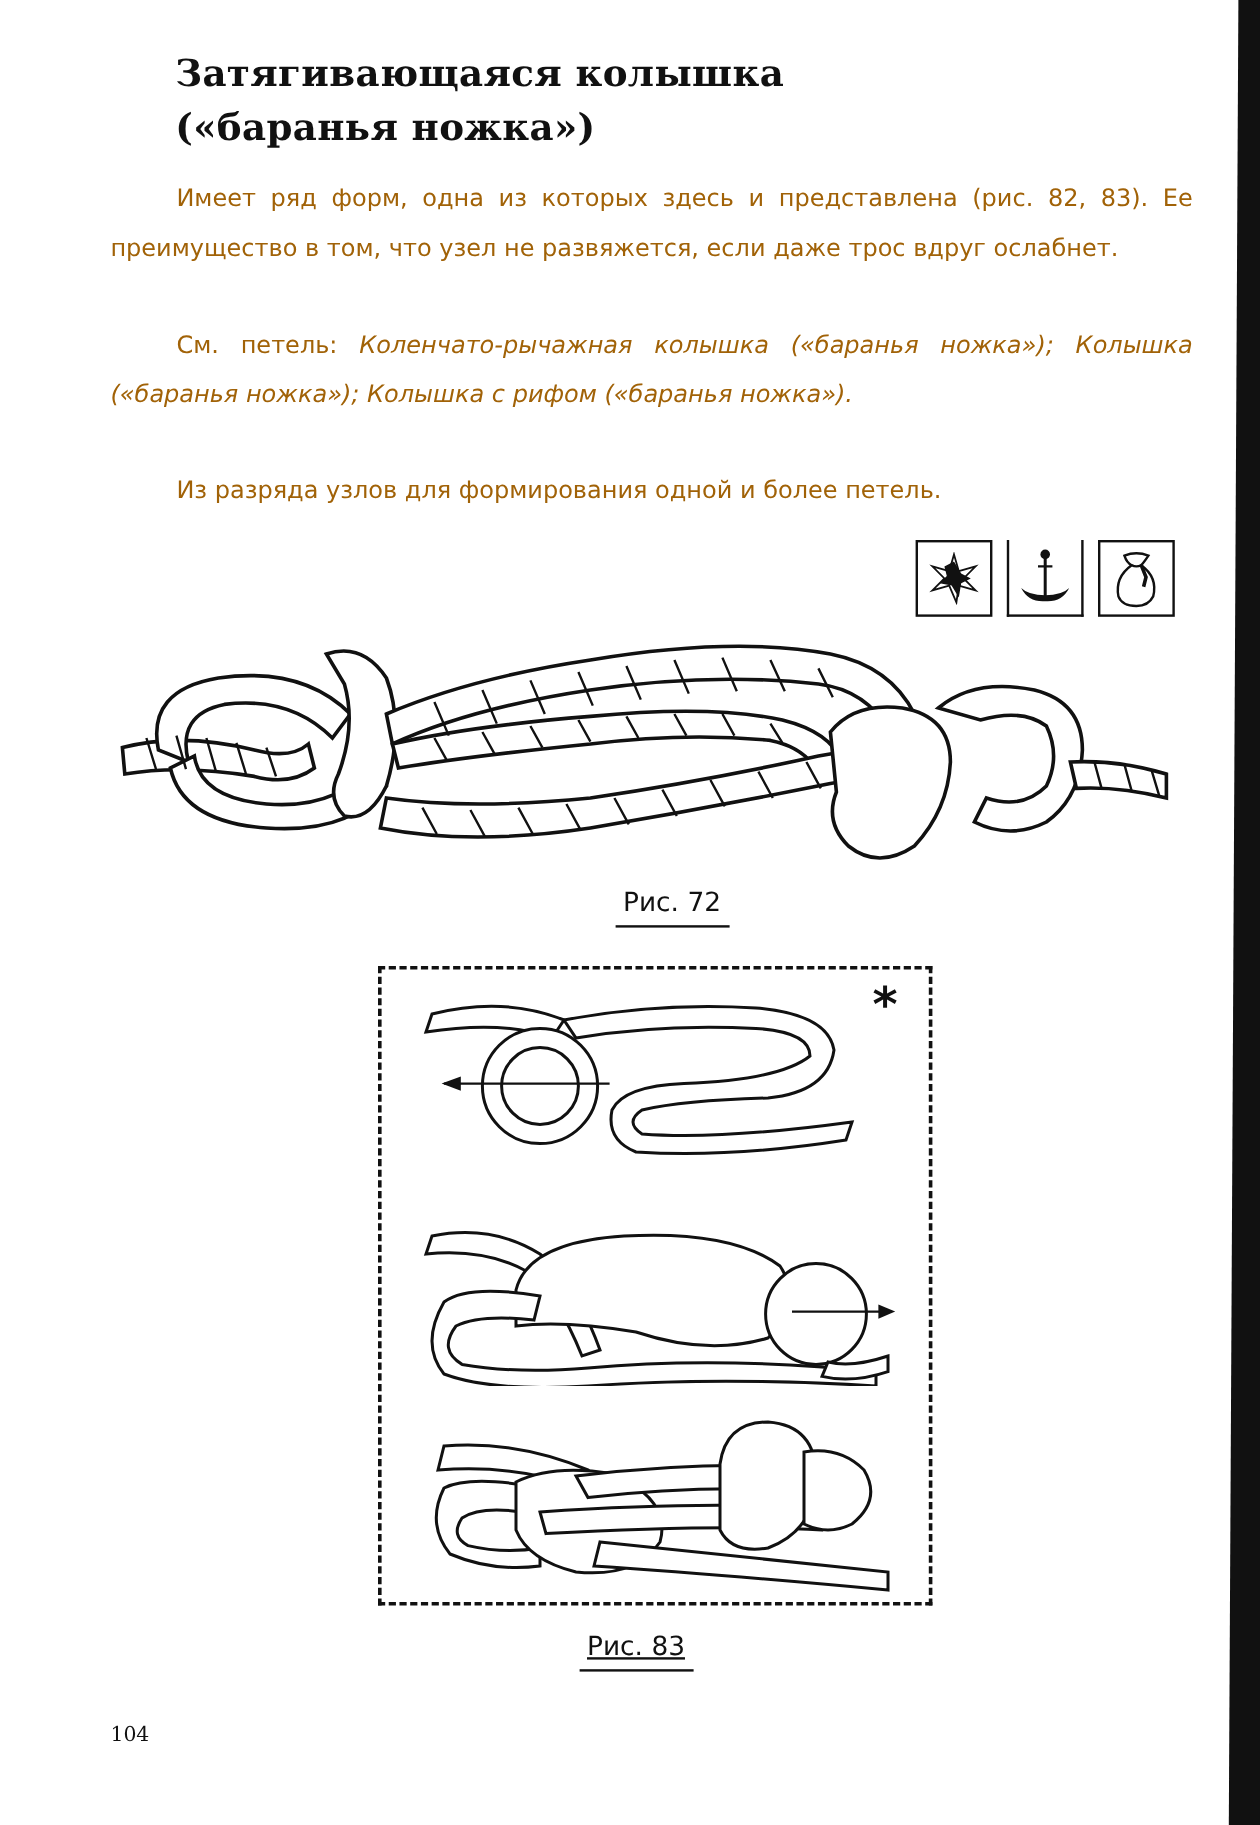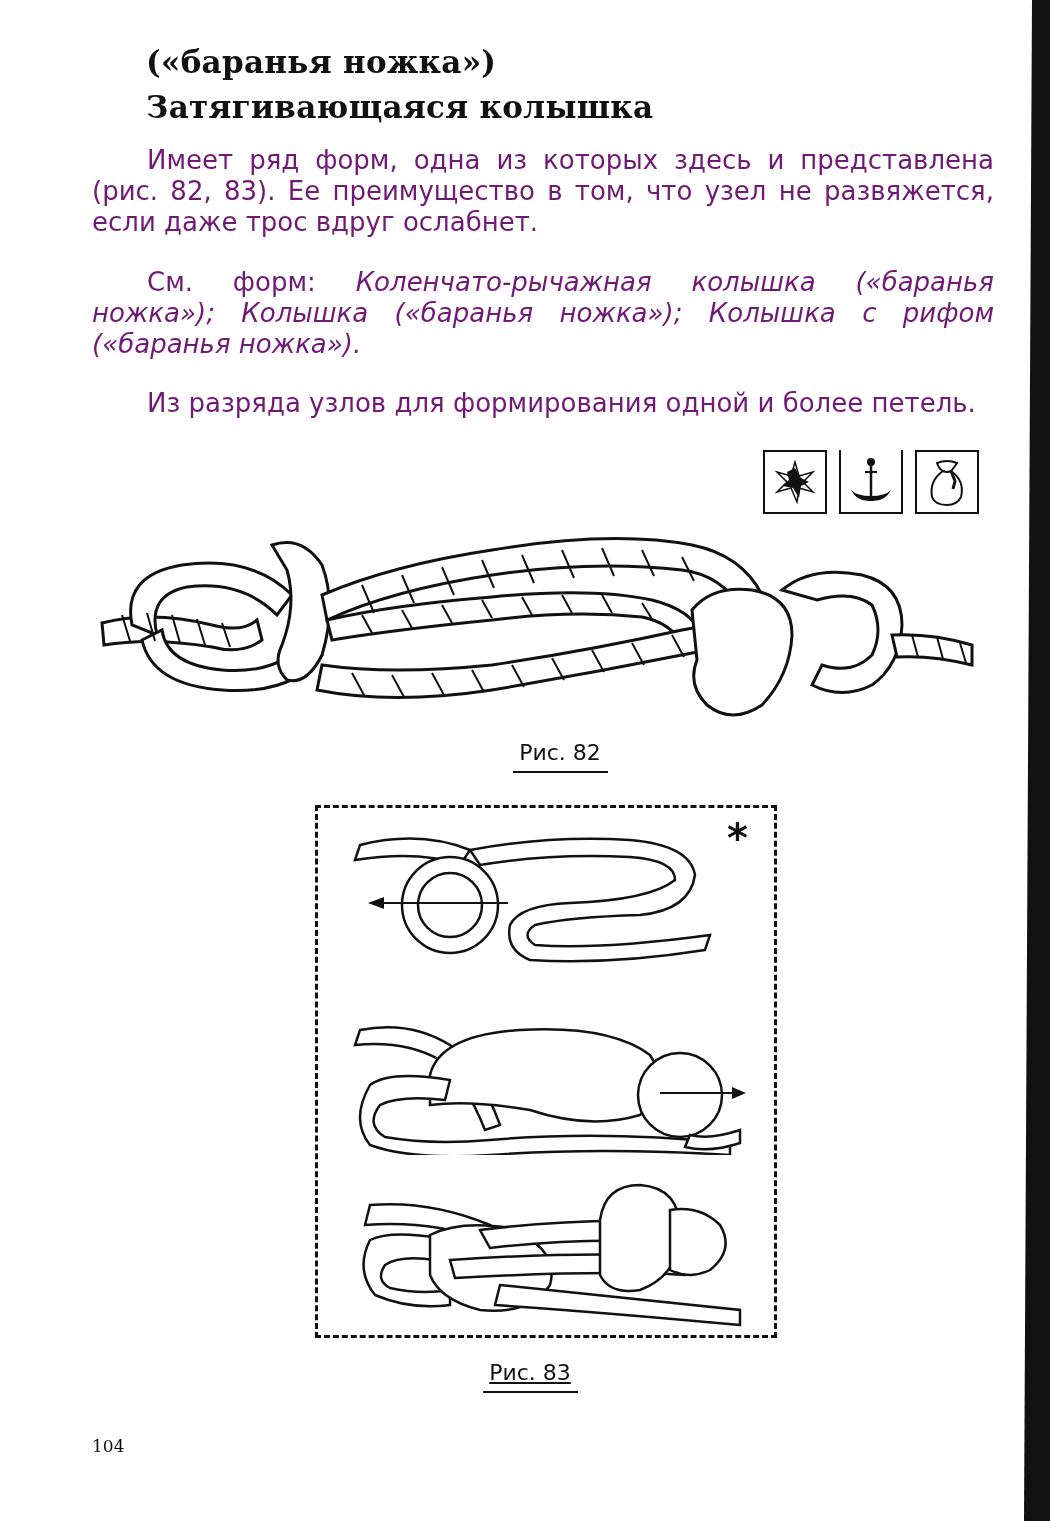--- a/index.html
+++ b/index.html
@@ -1,19 +1,19 @@
 <!DOCTYPE html>
 <html><head>
 <meta charset="utf-8">
 <style>
   html,body{margin:0;padding:0;background:#fff;}
   body{width:1050px;height:1521px;position:relative;overflow:hidden;font-family:"DejaVu Sans",sans-serif;color:#111;}
   .edge{position:absolute;top:0;right:0;width:38px;height:1521px;}
   .title{position:absolute;left:146px;top:40px;font-family:"DejaVu Serif",serif;font-weight:bold;font-size:31px;line-height:45px;letter-spacing:0.3px;color:#111;}
-  .para{position:absolute;left:92px;width:902px;font-size:26px;line-height:31px;color:#701a75;text-align:justify;}
+  .para{position:absolute;left:92px;width:902px;font-size:20px;line-height:41px;color:#a16207;text-align:justify;}
   .para .indent{display:inline-block;width:55px;}
   .para em{font-style:italic;font-family:"DejaVu Sans",sans-serif;}
   .p1{top:145px;}
   .p2{top:267px;}
   .p3{top:388px;}
   .icons{position:absolute;left:763px;top:450px;display:flex;gap:12px;}
   .icon-box{width:64px;height:64px;border:2px solid #111;box-sizing:border-box;display:flex;align-items:center;justify-content:center;background:#fff;}
   .icon-box.anchor-box{border-top:none;}
   .fig82{position:absolute;left:92px;top:515px;width:900px;height:230px;}
   .caption{position:absolute;font-size:22px;color:#111;text-align:center;}
@@ -28,27 +28,27 @@
 </head>
 <body>
 
 <div class="edge">
   <svg width="38" height="1521" viewBox="0 0 38 1521">
       <polygon points="20,0 38,0 38,1521 12,1521" fill="#111"></polygon>
     </svg>
 </div>
 
 <div class="title">
+  <div>Затягивающаяся колышка</div>
   <div>(«баранья ножка»)</div>
-  <div>Затягивающаяся колышка</div>
 </div>
 
 <div class="para p1"><span class="indent"></span><span>Имеет ряд форм, одна из которых здесь и представлена (рис. 82, 83). Ее преимущество в том, что узел не развяжется, если даже трос вдруг ослабнет.</span></div>
 
-<div class="para p2"><span class="indent"></span><span>См. форм: </span><em>Коленчато-рычажная колышка («баранья ножка»); Колышка («баранья ножка»); Колышка с рифом («баранья ножка»).</em></div>
+<div class="para p2"><span class="indent"></span><span>См. петель: </span><em>Коленчато-рычажная колышка («баранья ножка»); Колышка («баранья ножка»); Колышка с рифом («баранья ножка»).</em></div>
 
 <div class="para p3"><span class="indent"></span><span>Из разряда узлов для формирования одной и более петель.</span></div>
 
 <div class="icons">
   <div class="icon-box">
     <svg width="44" height="44" viewBox="0 0 44 44">
       <polygon points="22,2 26,16 40,12 30,22 40,32 26,28 24,42 18,28 4,32 14,22 4,12 18,16" fill="none" stroke="#111" stroke-width="1.5"></polygon>
       <polygon points="22,8 28,18 36,22 28,26 26,38 20,28 10,26 16,20 14,12" fill="#111"></polygon>
     </svg>
   </div>
@@ -85,21 +85,21 @@
   <g stroke="#111" stroke-width="2" fill="none">
     <path d="M30,100 l8,26 M55,98 l8,28 M80,100 l8,28 M105,104 l8,26 M130,108 l8,24"></path>
     <path d="M270,70 l12,28 M310,60 l12,28 M350,52 l12,28 M390,45 l12,28 M430,40 l12,28 M470,35 l12,28 M510,33 l12,28 M550,35 l12,26 M590,42 l12,24"></path>
     <path d="M270,100 l10,18 M310,95 l10,18 M350,90 l10,18 M390,85 l10,18 M430,82 l10,18 M470,80 l10,18 M510,80 l10,18 M550,88 l10,16"></path>
     <path d="M260,158 l12,22 M300,160 l12,22 M340,158 l12,22 M380,155 l12,22 M420,150 l12,22 M460,143 l12,22 M500,135 l12,22 M540,128 l12,22 M580,120 l12,22"></path>
     <path d="M820,120 l6,22 M845,122 l6,22 M868,128 l6,20"></path>
   </g>
 </svg>
 
 <div class="caption cap82">
-  <span>Рис. 82</span>
+  <span>Рис. 72</span>
   <span class="rule" style="width:95px"></span>
 </div>
 
 <div class="frame"></div>
 <div class="asterisk">*</div>
 
 <svg class="step" style="left:350px;top:825px" width="380" height="140" viewBox="0 0 380 140">
   <g fill="#fff" stroke="#111" stroke-width="2.5">
     <path d="M10,20 Q70,5 120,25 L110,40 Q70,25 5,35Z"></path>
     <circle cx="100" cy="80" r="48"></circle>

